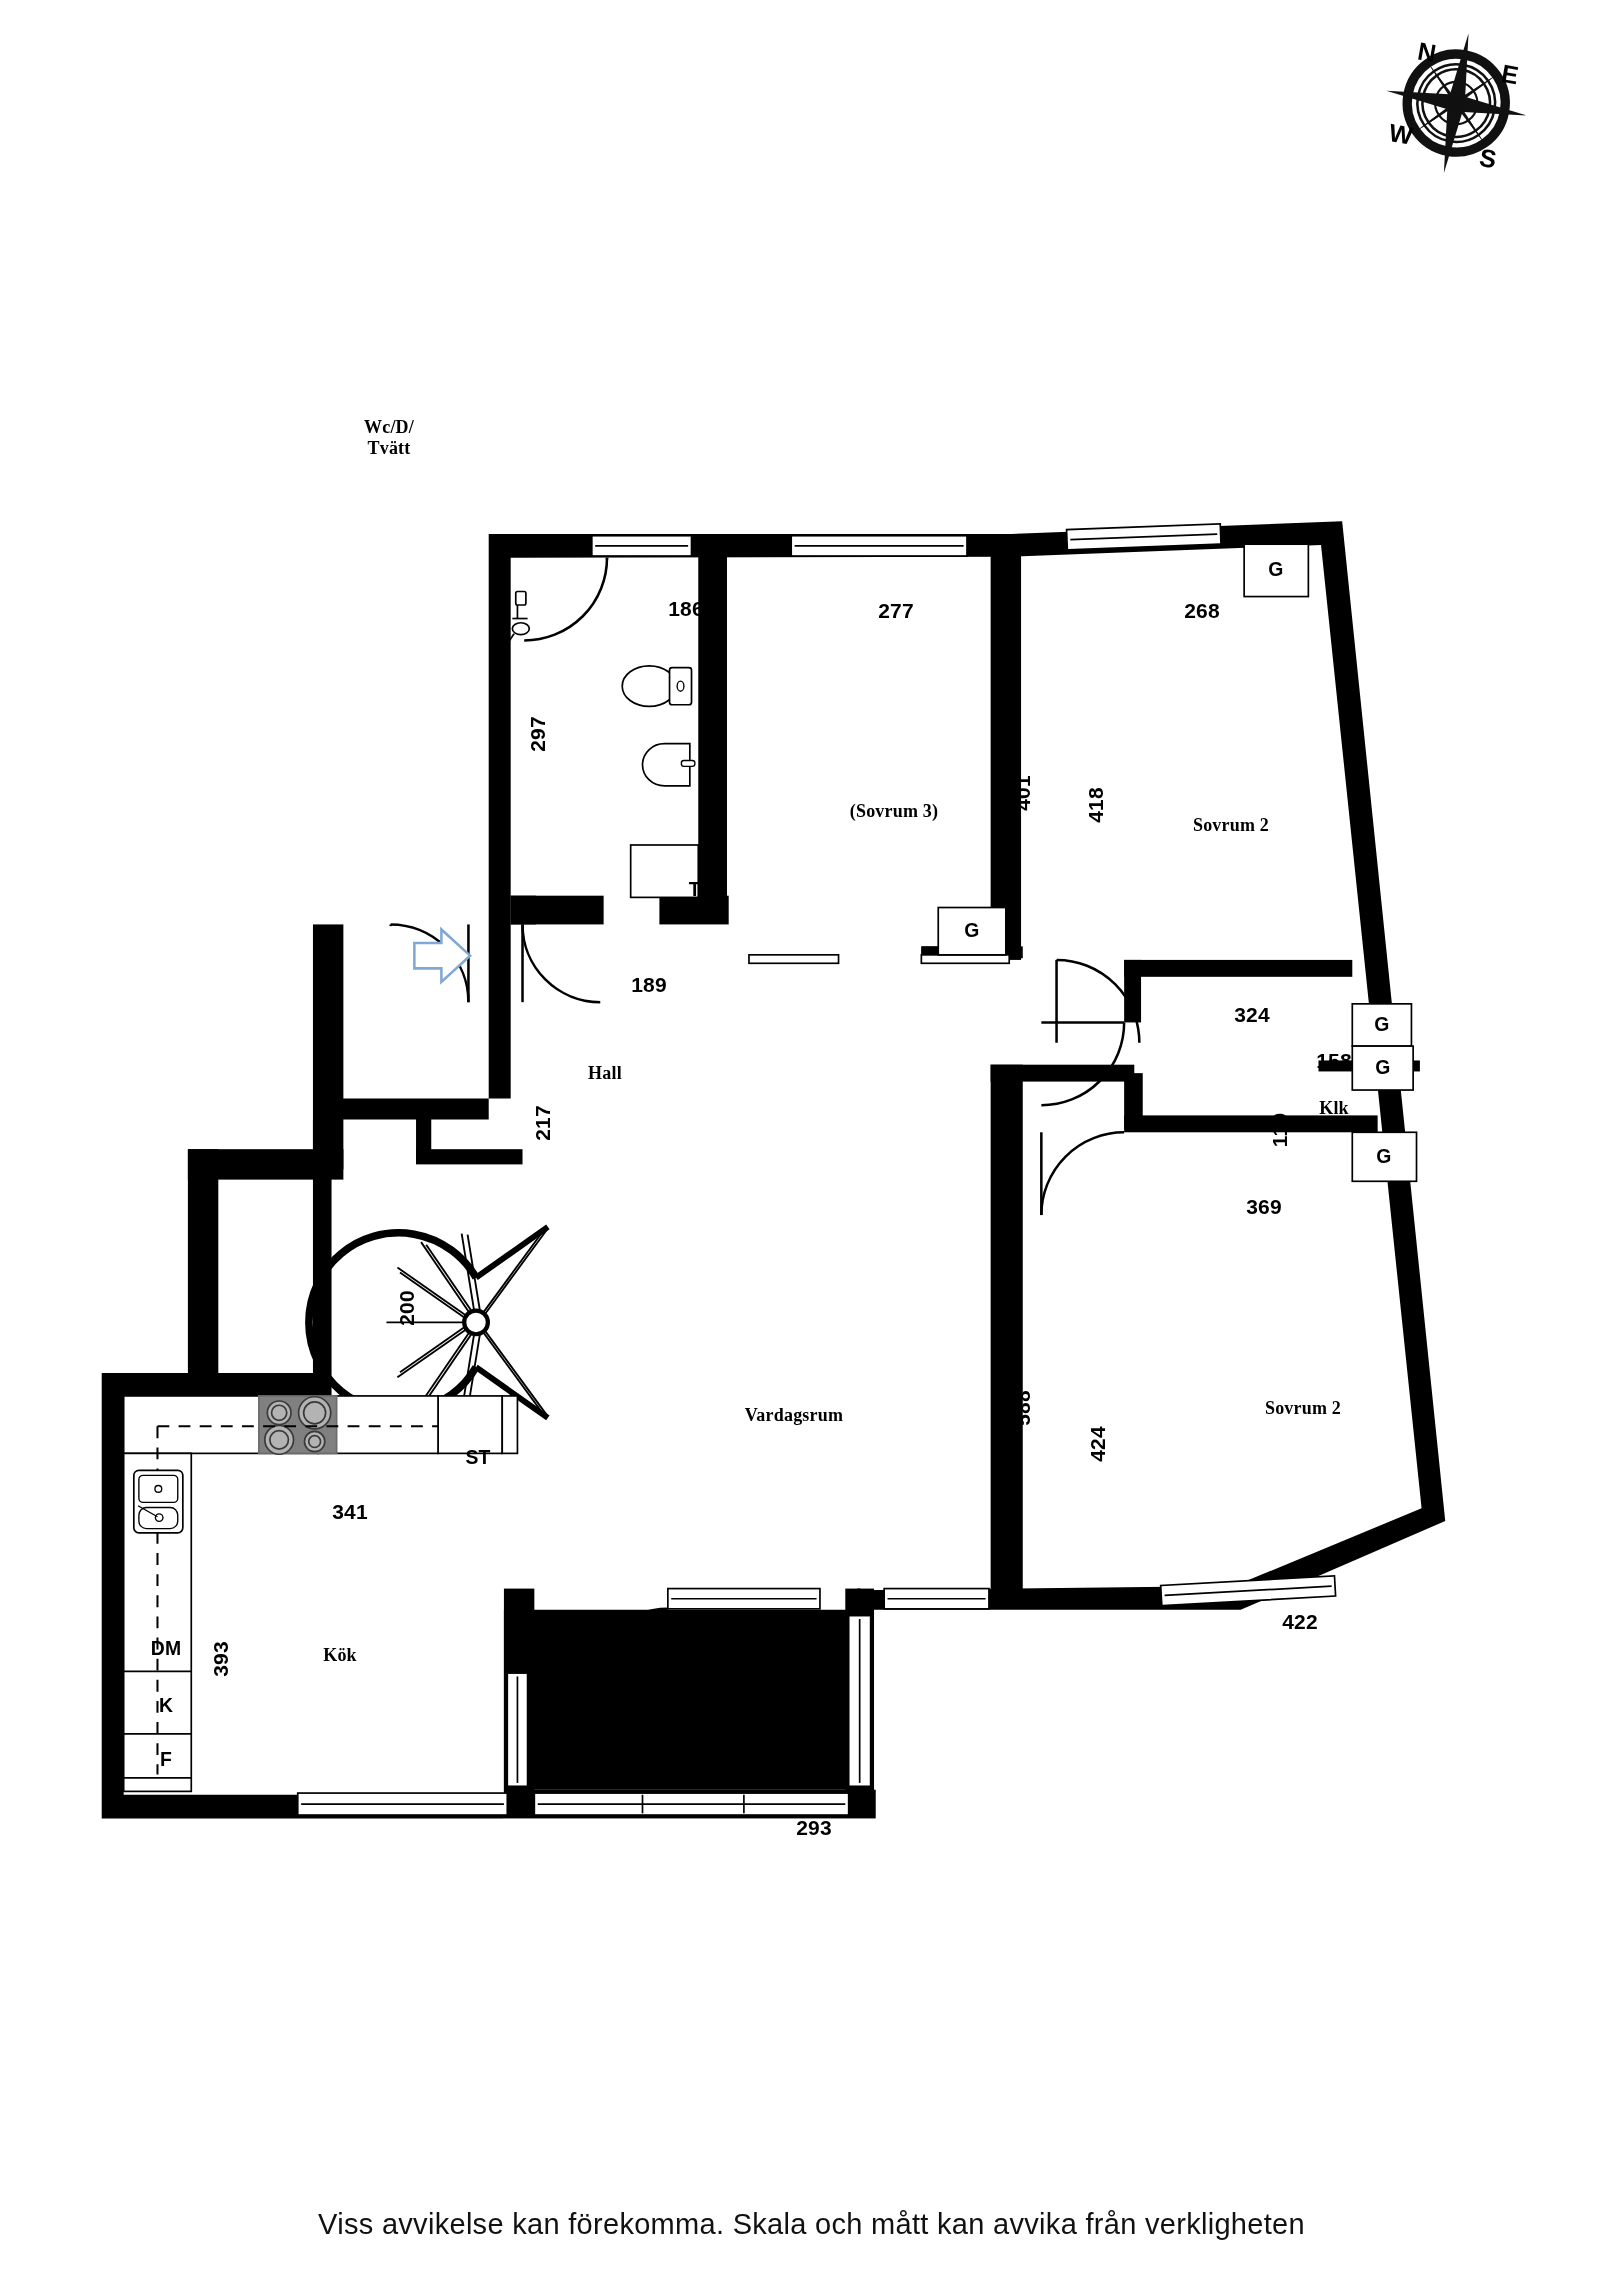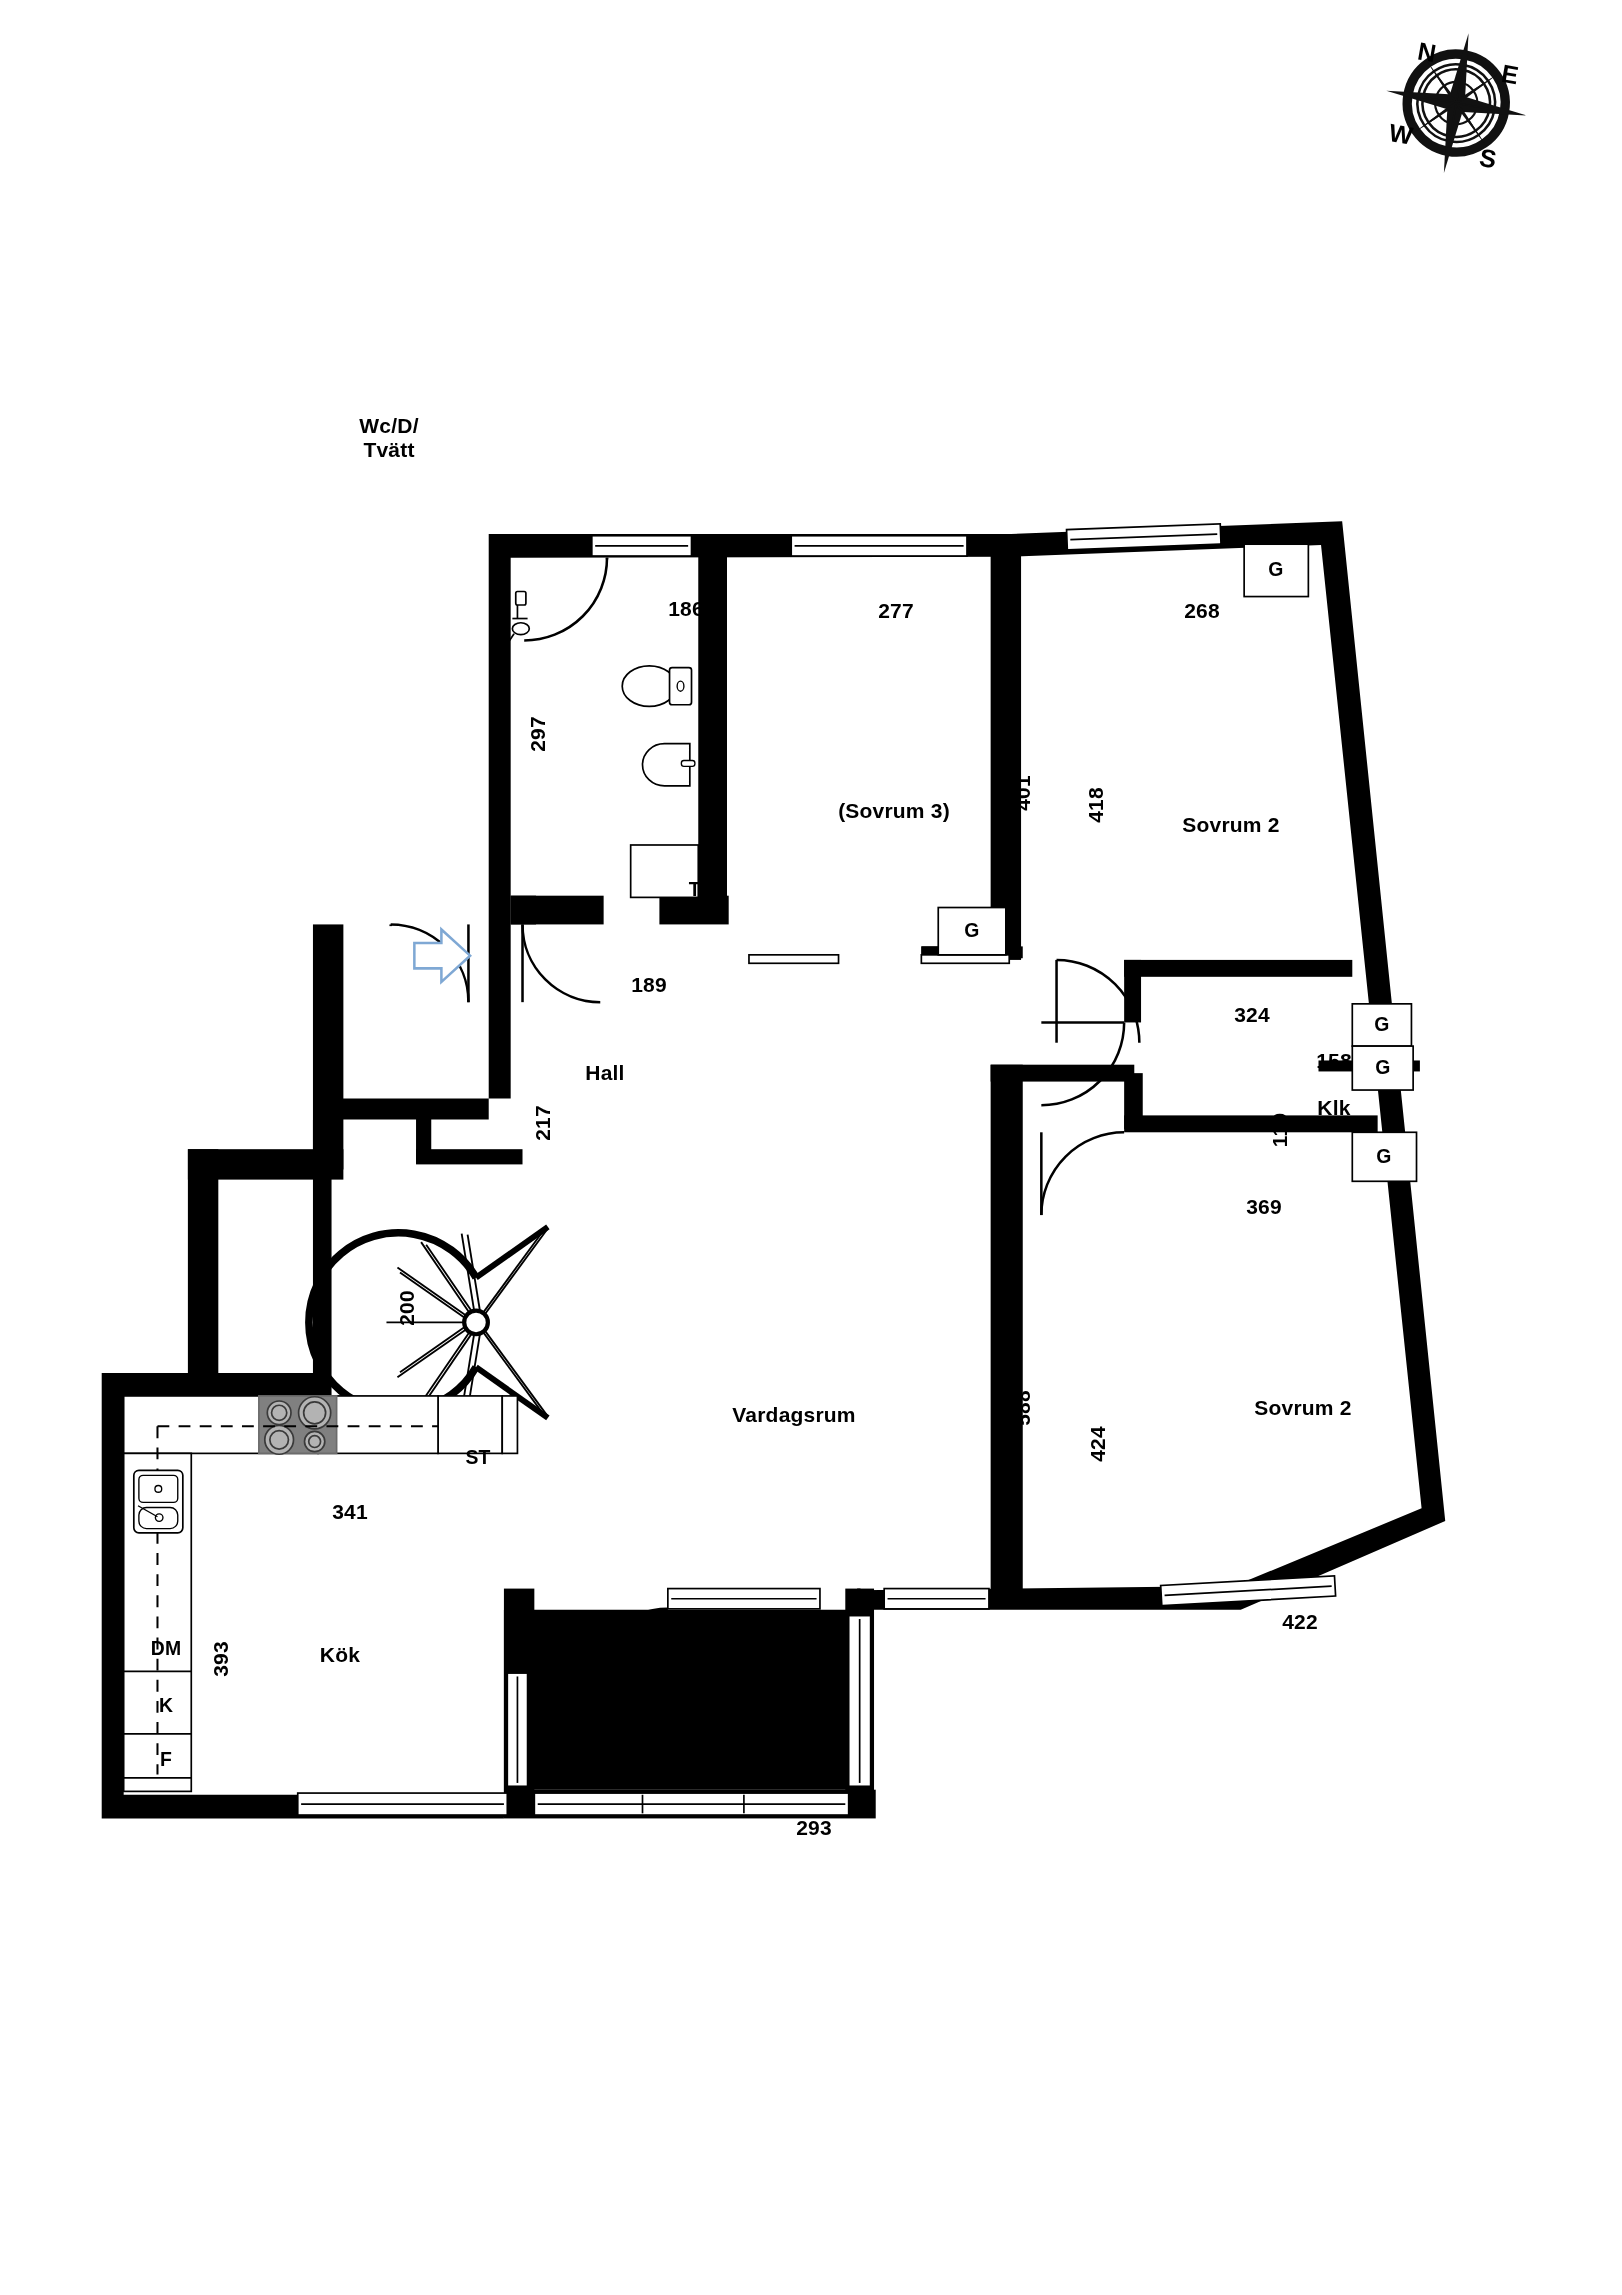--- a/index.html
+++ b/index.html
@@ -15,21 +15,21 @@
 
   .lbl{
     position:absolute;
     font-family:"Liberation Sans", sans-serif;
     font-weight:bold;
     color:#000;
     white-space:nowrap;
     line-height:1.12;
     letter-spacing:0.2px;
   }
-  .room-name{font-size:21px;}
+  .room-name{font-size:18px;font-family:Liberation Serif, serif;}
   .room-name.two{line-height:1.15;}
   .dim{font-size:21px;}
   .tag{font-size:19.4px;}
   .caption{
     position:absolute;
     left:0;width:1623px;
     text-align:center;
     font-size:29px;
     font-weight:normal;
     font-family:"Liberation Sans", sans-serif;
@@ -421,15 +421,16 @@
   <div class="lbl tag ctr" style="left:972px;top:931px;">G</div>
   <div class="lbl tag ctr" style="left:1382px;top:1025px;">G</div>
   <div class="lbl tag ctr" style="left:1383px;top:1068px;">G</div>
   <div class="lbl tag ctr" style="left:1384px;top:1157px;">G</div>
 
   <div class="lbl ctr" style="left:1427px;top:52px;font-size:25px;transform:translate(-50%,-50%) rotate(10deg);">N</div>
   <div class="lbl ctr" style="left:1510px;top:74px;font-size:25px;transform:translate(-50%,-50%) rotate(10deg);">E</div>
   <div class="lbl ctr" style="left:1488px;top:158px;font-size:25px;transform:translate(-50%,-50%) rotate(10deg);">S</div>
   <div class="lbl ctr" style="left:1401px;top:134px;font-size:25px;transform:translate(-50%,-50%) rotate(10deg);">W</div>
 
+  <div class="caption" style="top:2208px;">Viss avvikelse kan förekomma. Skala och mått kan avvika från verkligheten</div>
 
 </div>
 
 
 </body></html>

